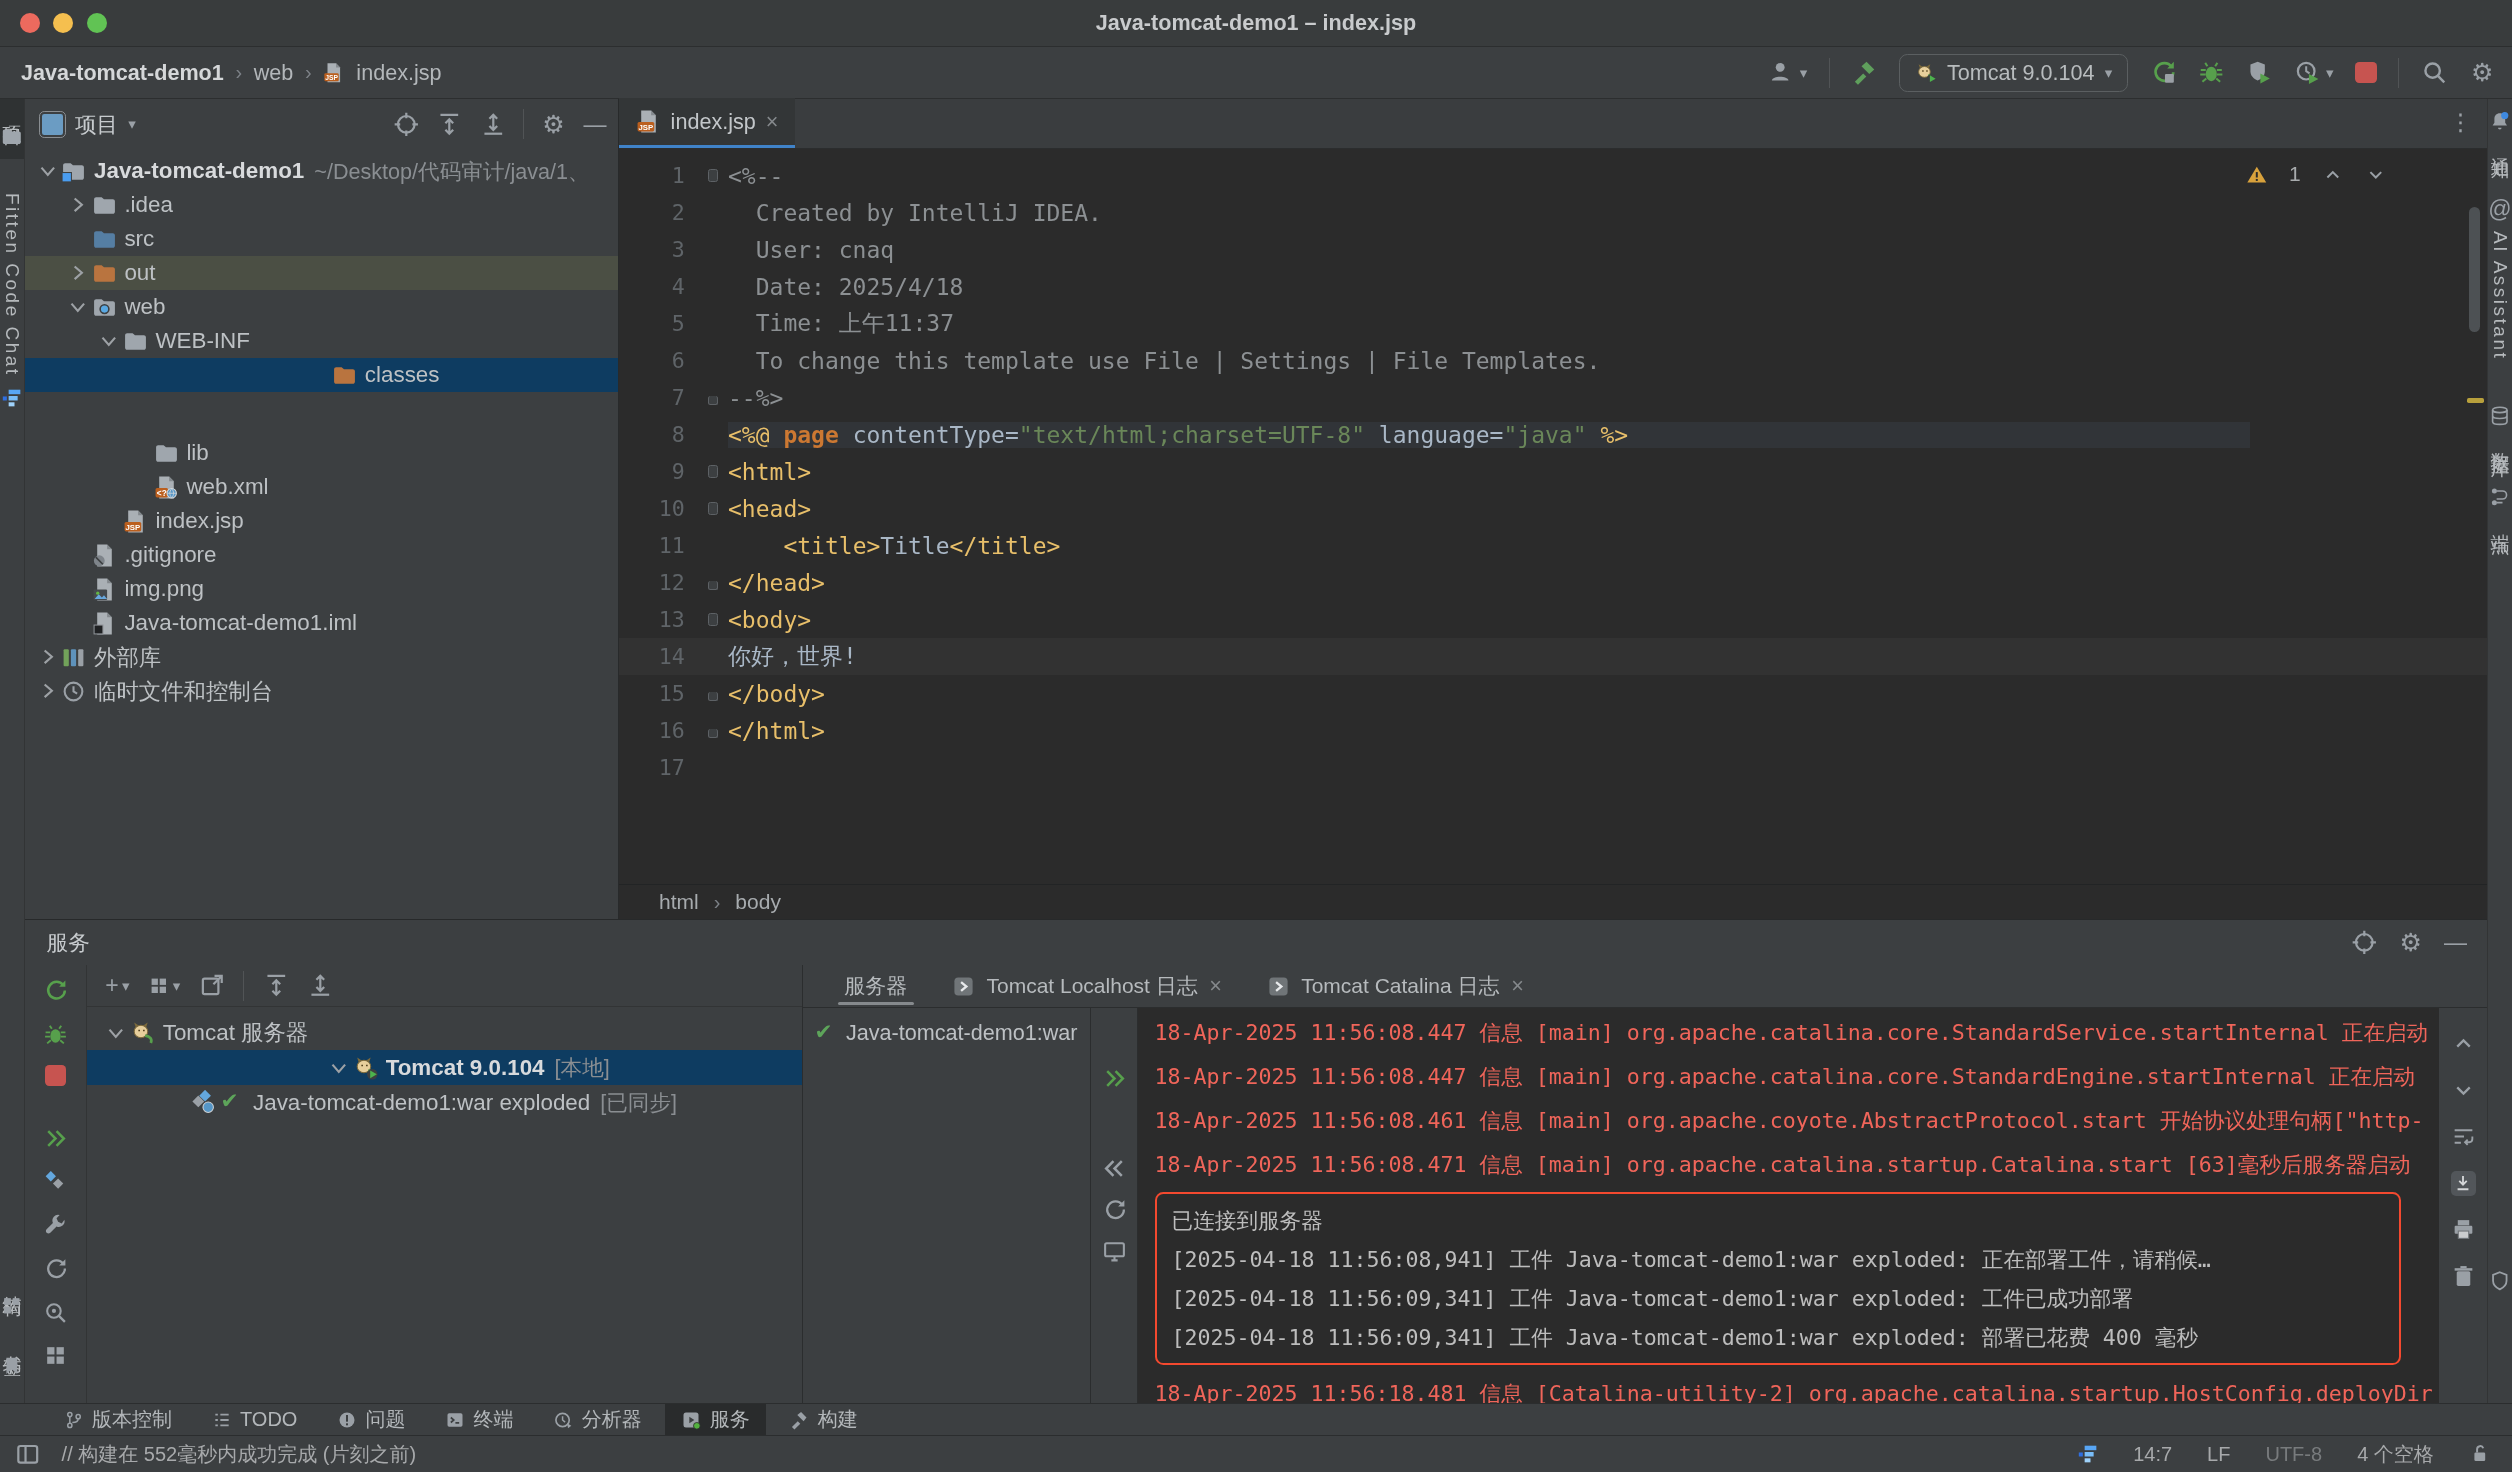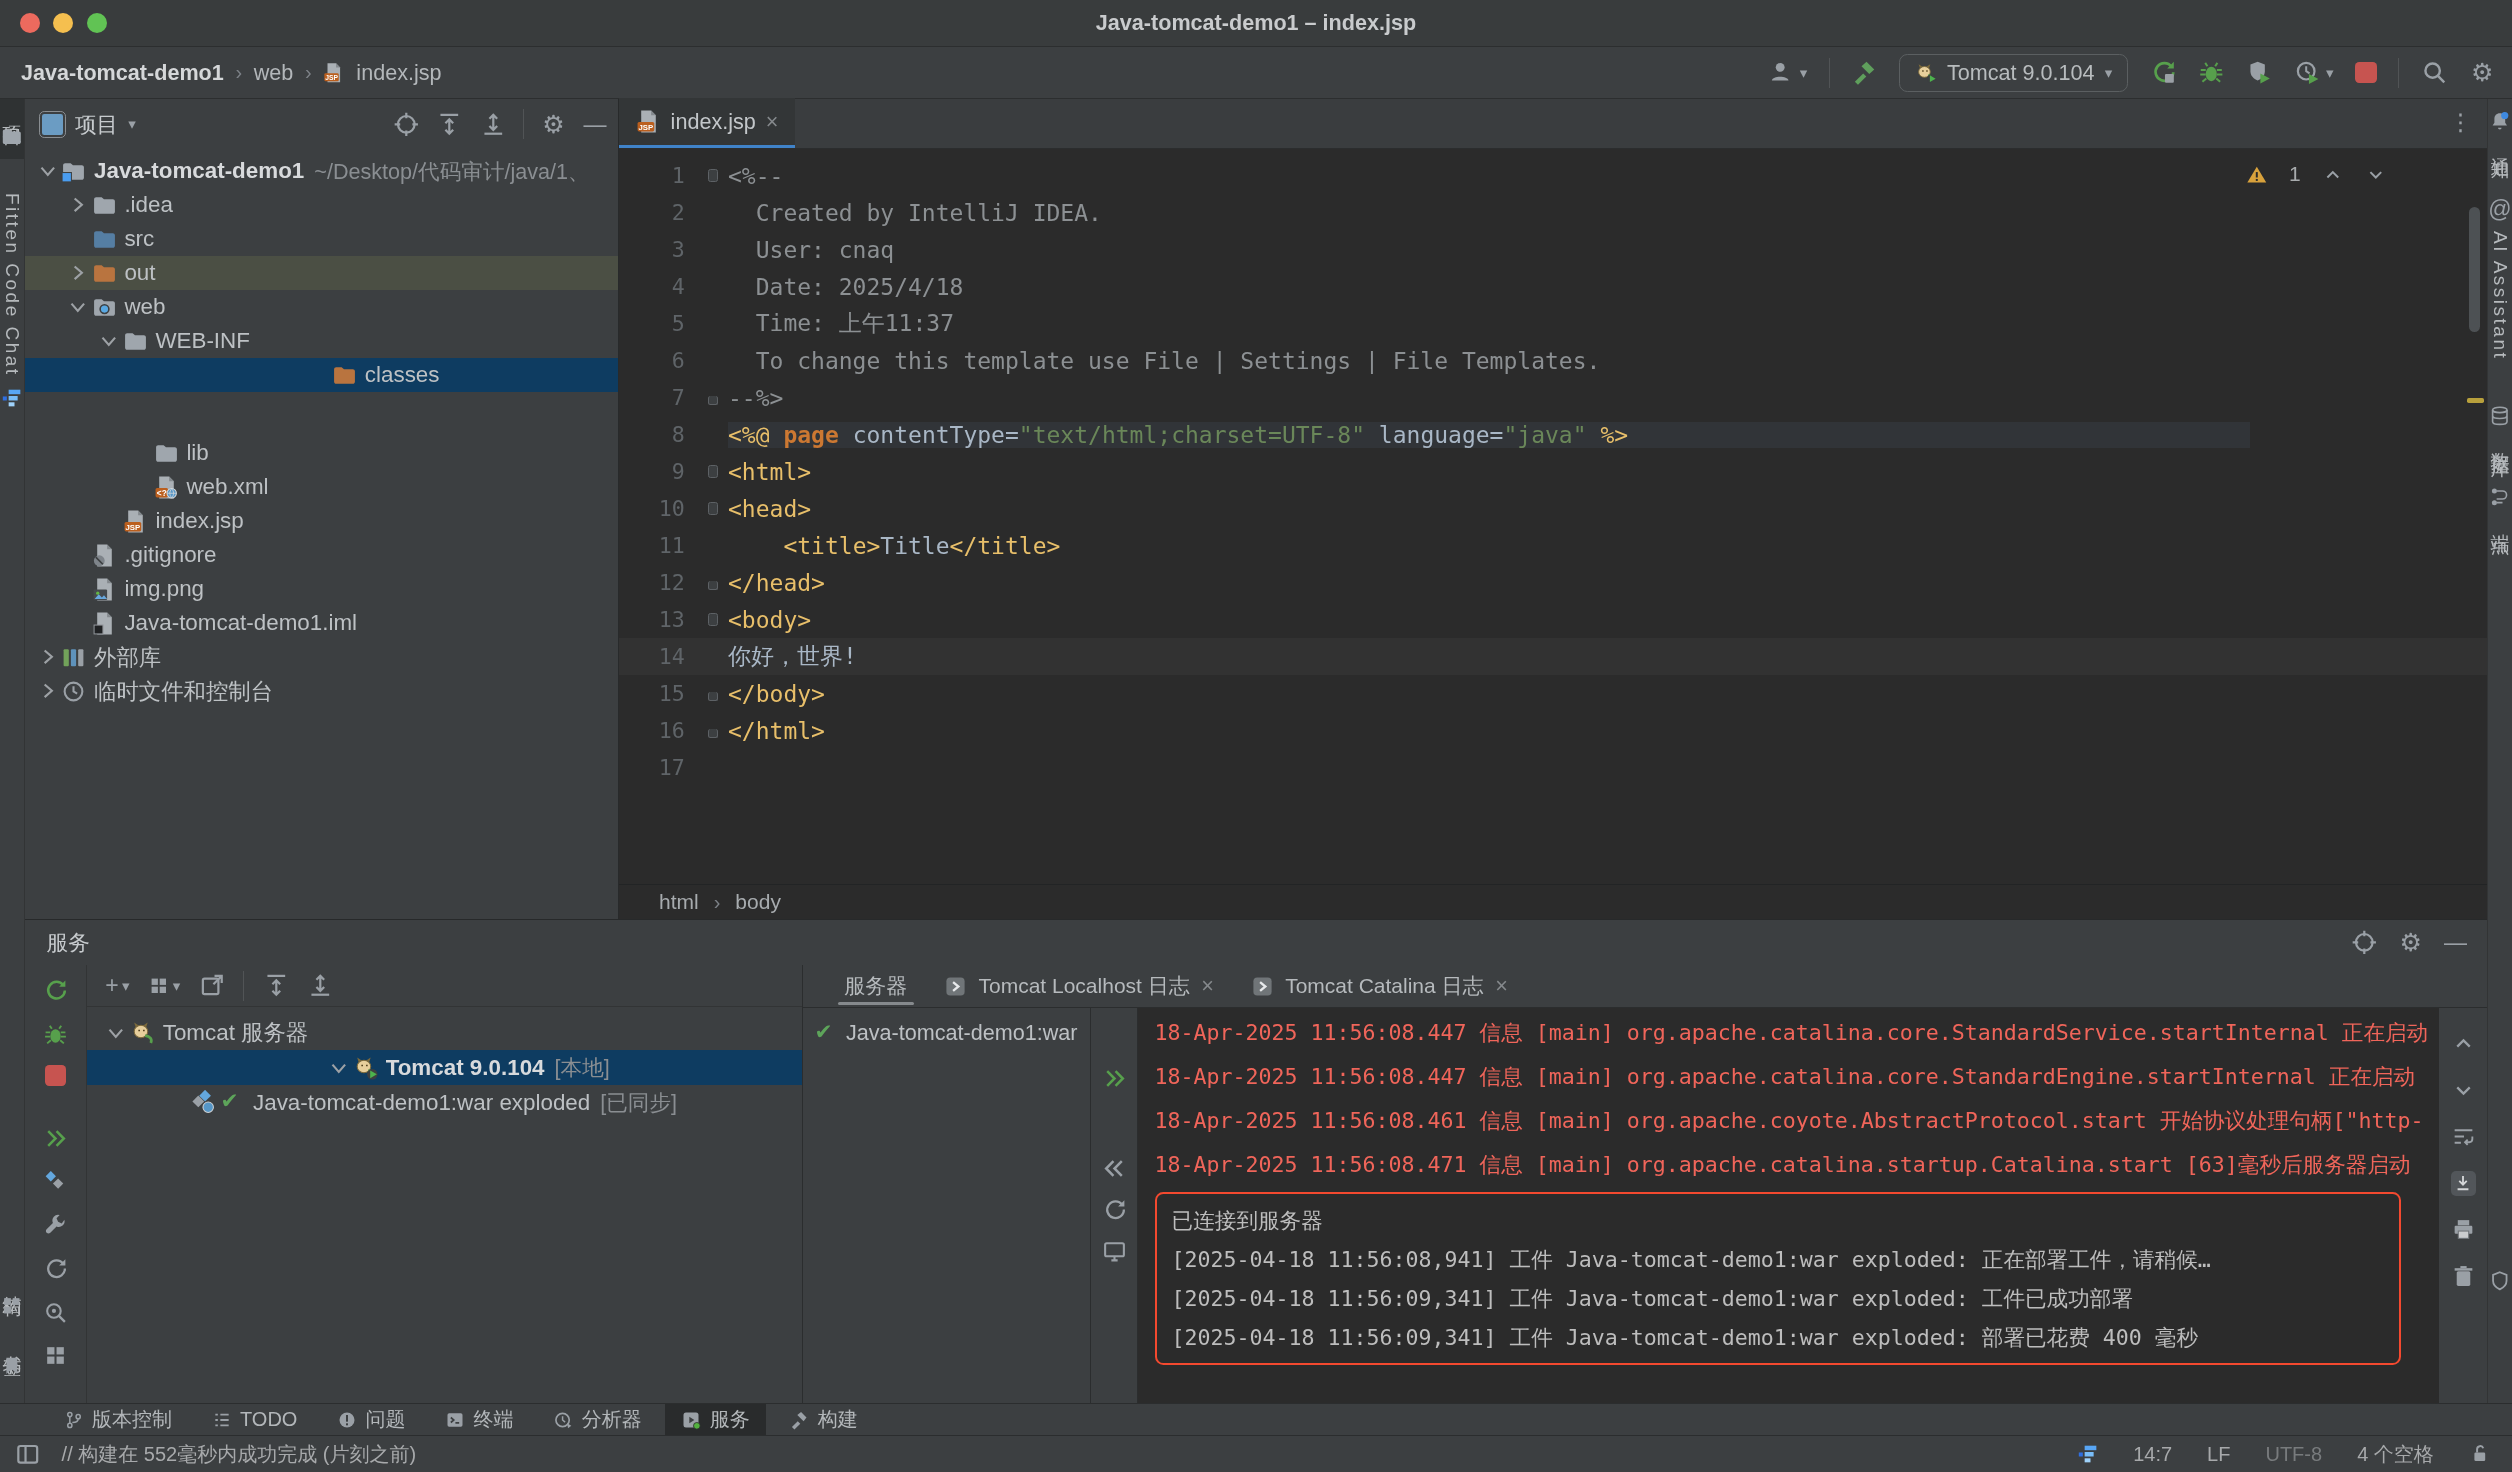--- a/index.html
+++ b/index.html
@@ -99,21 +99,21 @@
   .svcbody { flex:1 1 auto; display:flex; min-height:0; }
   .vtool { width:62px; flex:0 0 auto; border-right:0.8px solid #323435; display:flex; flex-direction:column; align-items:center; padding-top:13.3px; }
   .vtool .ic { width:25px; height:25px; margin-bottom:18.3px; }
   .vtool .gap { margin-top:21.6px; }
   .treecol { width:716px; flex:0 0 auto; border-right:0.8px solid #2b2d2e; display:flex; flex-direction:column; }
   .treebar { height:42px; display:flex; align-items:center; gap:18.3px; padding-left:18.3px; border-bottom:0.8px solid #323435; flex:0 0 auto; }
   .treebar .grp { display:flex; align-items:center; gap:3.3px; }
   .svctree { padding-top:8.3px; }
   .svctree .trow { height:35px; }
   .rightcol { flex:1 1 auto; display:flex; flex-direction:column; min-width:0; }
-  .ctabs { height:43px; display:flex; align-items:center; gap:0; border-bottom:0.8px solid #2b2d2e; padding-left:23px; flex:0 0 auto; }
+  .ctabs { height:43px; display:flex; align-items:center; gap:8px; border-bottom:0.8px solid #2b2d2e; padding-left:23px; flex:0 0 auto; }
   .ctab { display:flex; align-items:center; gap:11.6px; height:43px; padding:0 18.3px; color:#b6babd; font-size:21px; cursor:pointer; position:relative; }
   .ctab.sel::after { content:""; position:absolute; left:11.6px; right:11.6px; bottom:2.5px; height:3.3px; background:#868a8d; border-radius:1.7px; }
   .ctab .ic { width:23px; height:23px; }
   .crow { flex:1 1 auto; display:flex; min-height:0; }
   .artcol { width:288px; flex:0 0 auto; border-right:0.8px solid #2b2d2e; padding:11.6px 0 0 11.6px; }
   .artitem { display:flex; align-items:center; gap:8.3px; white-space:nowrap; overflow:hidden; color:#bdc1c4; font-size:21.6px; }
   .ctool { width:47px; flex:0 0 auto; border-right:0.8px solid #2b2d2e; display:flex; flex-direction:column; align-items:center; padding-top:58px; }
   .ctool .ic { width:25px; height:25px; margin-bottom:16.6px; }
   .ctool .bigap { margin-top:48px; }
   .logarea { flex:1 1 auto; background:#2b2b2b; overflow:hidden; padding:3.3px 0 0 16.6px; min-width:0; }
@@ -800,20 +800,21 @@
                   <div class="logline red">18-Apr-2025 11:56:08.447 信息 [main] org.apache.catalina.core.StandardService.startInternal 正在启动</div>
                   <div class="logline red">18-Apr-2025 11:56:08.447 信息 [main] org.apache.catalina.core.StandardEngine.startInternal 正在启动</div>
                   <div class="logline red">18-Apr-2025 11:56:08.461 信息 [main] org.apache.coyote.AbstractProtocol.start 开始协议处理句柄["http-</div>
                   <div class="logline red">18-Apr-2025 11:56:08.471 信息 [main] org.apache.catalina.startup.Catalina.start [63]毫秒后服务器启动</div>
                   <div class="logbox">
                     <div class="logline ">已连接到服务器</div>
                     <div class="logline ">[2025-04-18 11:56:08,941] 工件 Java-tomcat-demo1:war exploded: 正在部署工件，请稍候…</div>
                     <div class="logline ">[2025-04-18 11:56:09,341] 工件 Java-tomcat-demo1:war exploded: 工件已成功部署</div>
                     <div class="logline ">[2025-04-18 11:56:09,341] 工件 Java-tomcat-demo1:war exploded: 部署已花费 400 毫秒</div>
                   </div>
+                  <div class="logline red">18-Apr-2025 11:56:18.481 信息 [Catalina-utility-2] org.apache.catalina.startup.HostConfig.deployDir</div>
                 </div>
               <div class="cicons">
                 <span class="ic">
                     <svg viewBox="0 0 24 24" xmlns="http://www.w3.org/2000/svg">
                       <path d="M6 15l6-6 6 6" stroke="#9aa0a6" stroke-width="2.2" fill="none"></path>
                     </svg>
                   </span>
                 <span class="ic">
                     <svg viewBox="0 0 24 24" xmlns="http://www.w3.org/2000/svg">
                       <path d="M6 9l6 6 6-6" stroke="#9aa0a6" stroke-width="2.2" fill="none"></path>

